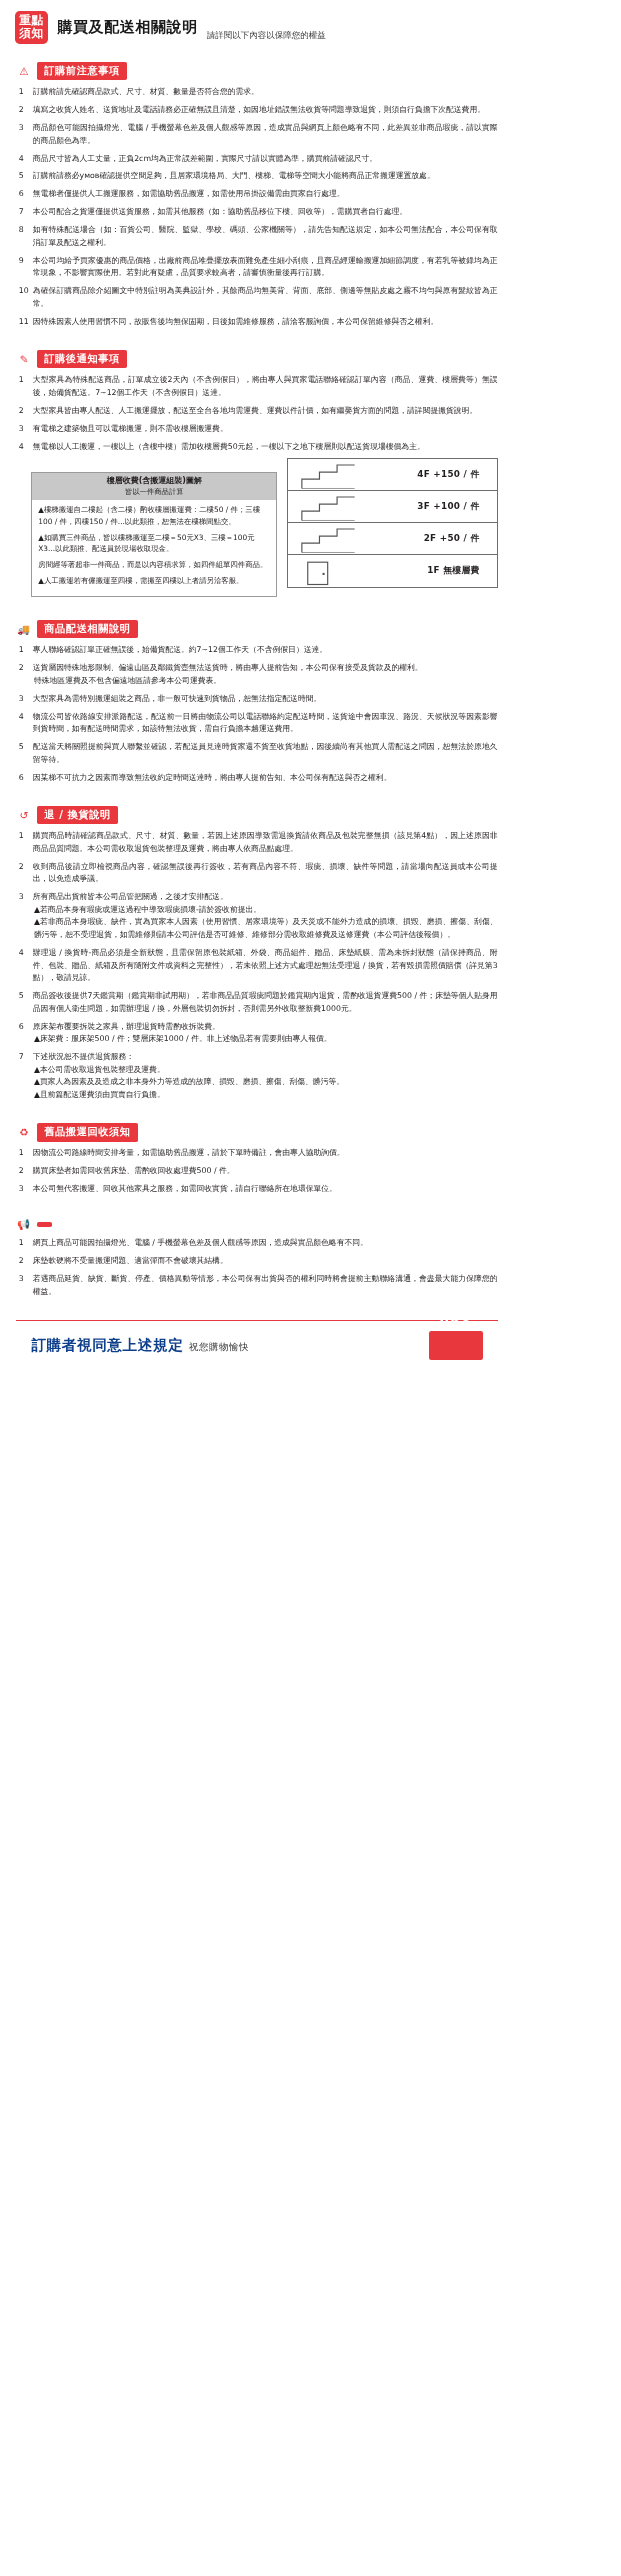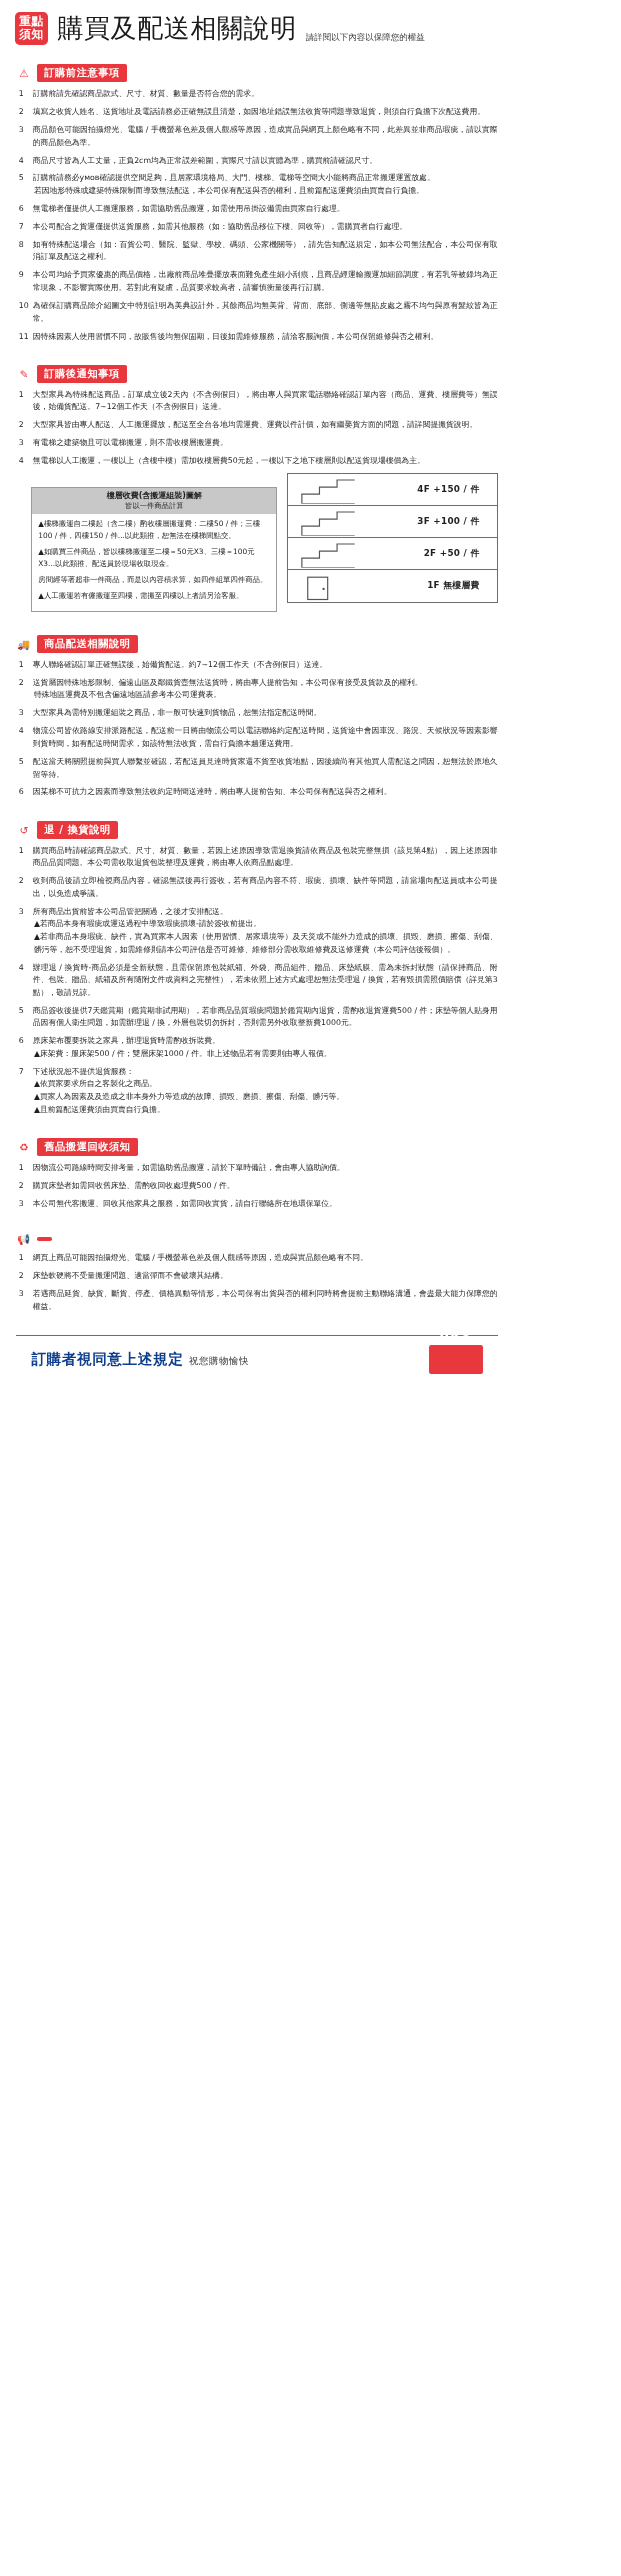--- a/index.html
+++ b/index.html
@@ -25,22 +25,22 @@
     color: #fff;
     font-size: 11.7px;
     font-weight: bold;
     line-height: 1.12;
     text-align: center;
     padding-top: 3.5px;
     letter-spacing: 0.6px;
     flex: none;
   }
   .header-title {
-    font-size: 26px;
-    font-weight: normal;
+    font-size: 15px;
+    font-weight: bold;
     color: #1a1a1a;
     margin-left: 9.4px;
     letter-spacing: 0.6px;
   }
   .header-sub {
     font-size: 8.5px;
     color: #3a3a3a;
     margin-left: 9px;
     padding-bottom: 1.8px;
     align-self: flex-end;
@@ -202,21 +202,20 @@
     <div class="sec-head">
       <span class="ico">⚠</span>
       <span class="sec-title">訂購前注意事項</span>
     </div>
     <ol class="numlist">
       <li><span class="n">1</span><span>訂購前請先確認商品款式、尺寸、材質、數量是否符合您的需求。</span></li>
       <li><span class="n">2</span><span>填寫之收貨人姓名、送貨地址及電話請務必正確無誤且清楚，如因地址錯誤無法收貨等問題導致退貨，則須自行負擔下次配送費用。</span></li>
       <li><span class="n">3</span><span>商品顏色可能因拍攝燈光、電腦 / 手機螢幕色差及個人觀感等原因，造成實品與網頁上顏色略有不同，此差異並非商品瑕疵，請以實際的商品顏色為準。</span></li>
       <li><span class="n">4</span><span>商品尺寸皆為人工丈量，正負2cm均為正常誤差範圍，實際尺寸請以實體為準，購買前請確認尺寸。</span></li>
       <li><span class="n">5</span><span>訂購前請務必умов確認提供空間足夠，且居家環境格局、大門、樓梯、電梯等空間大小能將商品正常搬運運置放處。</span>
-        <span class="sub">若因地形特殊或建築特殊限制而導致無法配送，本公司保有配送與否的權利，且前篇配送運費須由買賣自行負擔。</span>
       </li>
       <li><span class="n">6</span><span>無電梯者僅提供人工搬運服務，如需協助舊品搬運，如需使用吊掛設備需由買家自行處理。</span></li>
       <li><span class="n">7</span><span>本公司配合之貨運僅提供送貨服務，如需其他服務（如：協助舊品移位下樓、回收等），需購買者自行處理。</span></li>
       <li><span class="n">8</span><span>如有特殊配送場合（如：百貨公司、醫院、監獄、學校、碼頭、公家機關等），請先告知配送規定，如本公司無法配合，本公司保有取消訂單及配送之權利。</span></li>
       <li><span class="n">9</span><span>本公司均給予買家優惠的商品價格，出廠前商品堆疊擺放表面難免產生細小刮痕，且商品經運輸搬運加細節調度，有若乳等被錄均為正常現象，不影響實際使用。若對此有疑慮，品質要求較高者，請審慎衡量後再行訂購。</span></li>
       <li><span class="n">10</span><span>為確保訂購商品除介紹圖文中特別註明為美典設計外，其餘商品均無美背、背面、底部、側邊等無貼皮處之霧不均勻與原有髮紋皆為正常。</span></li>
       <li><span class="n">11</span><span>因特殊因素人使用習慣不同，故販售後均無保固期，日後如需維修服務，請洽客服詢價，本公司保留維修與否之權利。</span></li>
     </ol>
   </div>
 
@@ -314,21 +313,21 @@
       <li><span class="n">3</span><span>所有商品出貨前皆本公司品管把關過，之後才安排配送。</span>
         <span class="sub">▲若商品本身有瑕疵或運送過程中導致瑕疵損壞-請於簽收前提出。</span>
         <span class="sub">▲若非商品本身瑕疵、缺件，實為買家本人因素（使用習慣、居家環境等）及天災或不能外力造成的損壞、損毀、磨損、擦傷、刮傷、髒污等，恕不受理退貨，如需維修則請本公司評估是否可維修、維修部分需收取維修費及送修運費（本公司評估後報價）。</span>
       </li>
       <li><span class="n">4</span><span>辦理退 / 換貨時-商品必須是全新狀態，且需保留原包裝紙箱、外袋、商品組件、贈品、床墊紙膜、需為未拆封狀態（請保持商品、附件、包裝、贈品、紙箱及所有隨附文件或資料之完整性），若未依照上述方式處理恕無法受理退 / 換貨，若有毀損需照價賠償（詳見第3點），敬請見諒。</span></li>
       <li><span class="n">5</span><span>商品簽收後提供7天鑑賞期（鑑賞期非試用期），若非商品品質瑕疵問題於鑑賞期內退貨，需酌收退貨運費500 / 件；床墊等個人貼身用品因有個人衛生問題，如需辦理退 / 換，外層包裝切勿拆封，否則需另外收取整新費1000元。</span></li>
       <li><span class="n">6</span><span>原床架布覆要拆裝之家具，辦理退貨時需酌收拆裝費。</span>
         <span class="sub">▲床架費：服床架500 / 件；雙層床架1000 / 件。非上述物品若有需要則由專人報價。</span>
       </li>
       <li><span class="n">7</span><span>下述狀況恕不提供退貨服務：</span>
-        <span class="sub">▲依買家要求所自之客製化之商品。</span>
+        <span class="sub">▲本公司需收取退貨包裝整理及運費。</span>
         <span class="sub">▲買家人為因素及及造成之非本身外力等造成的故障、損毀、磨損、擦傷、刮傷、髒污等。</span>
         <span class="sub">▲且前篇配送運費須由買賣自行負擔。</span>
       </li>
     </ol>
   </div>
 
   <div class="section">
     <div class="sec-head">
       <span class="ico">♻</span>
       <span class="sec-title">舊品搬運回收須知</span>

